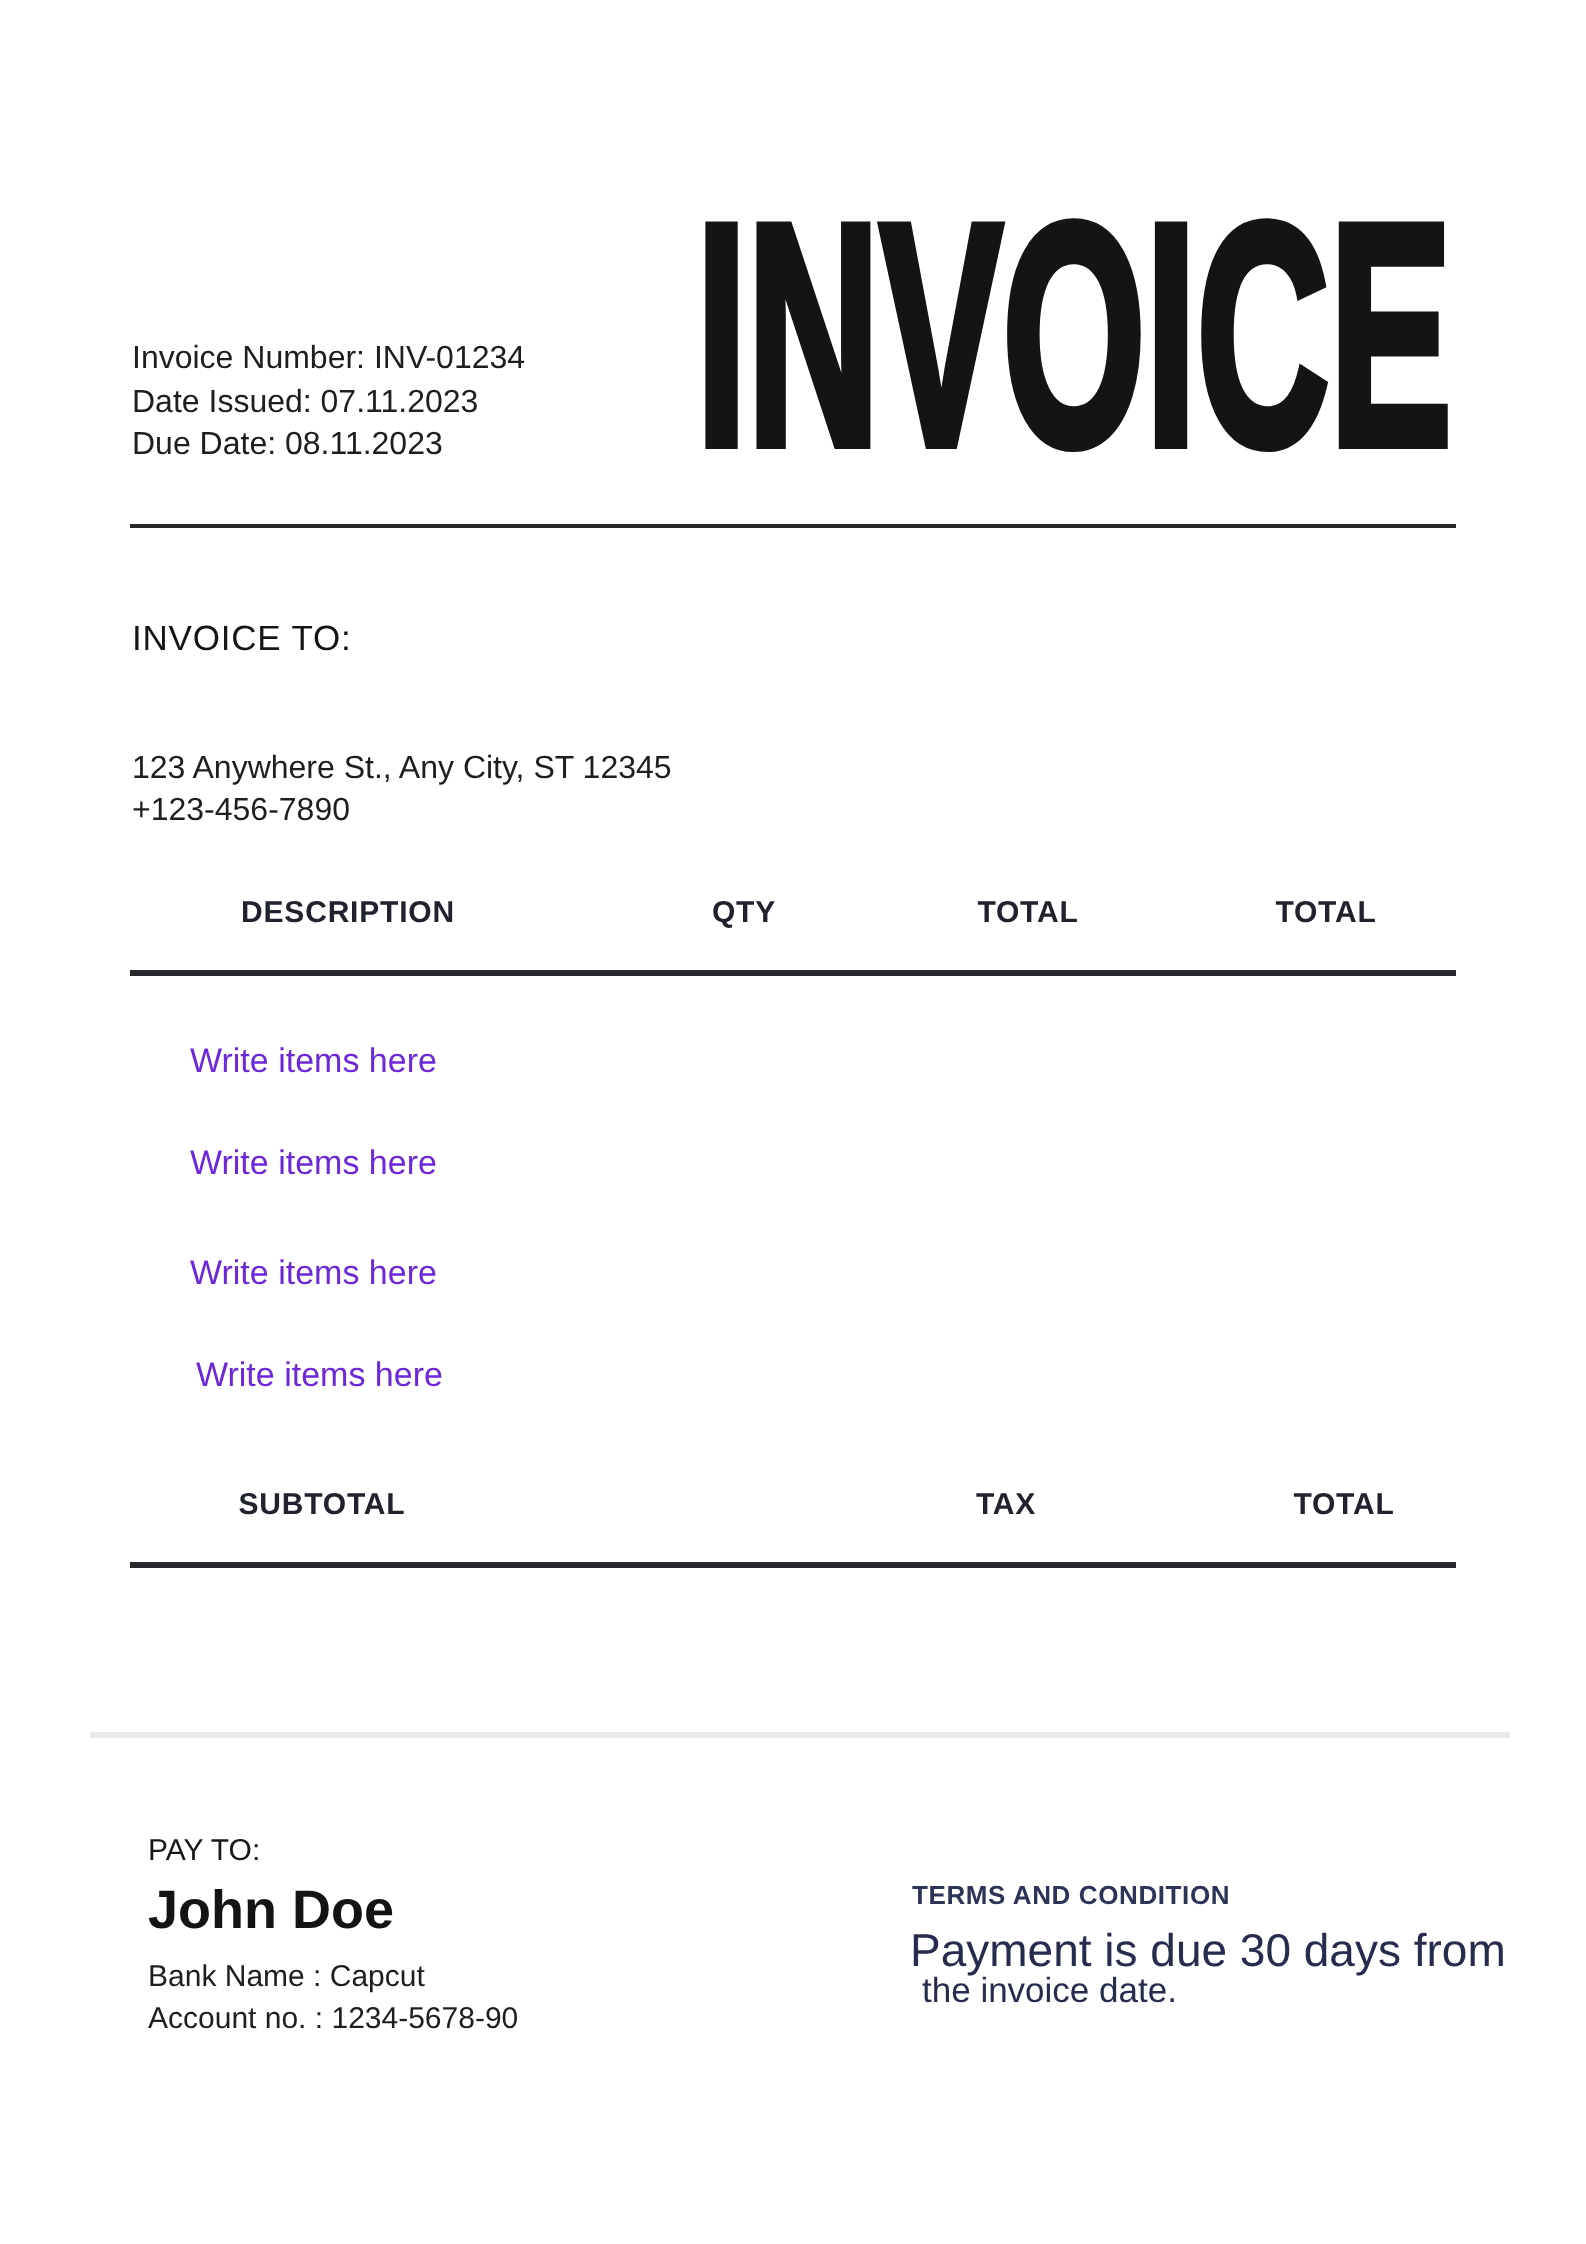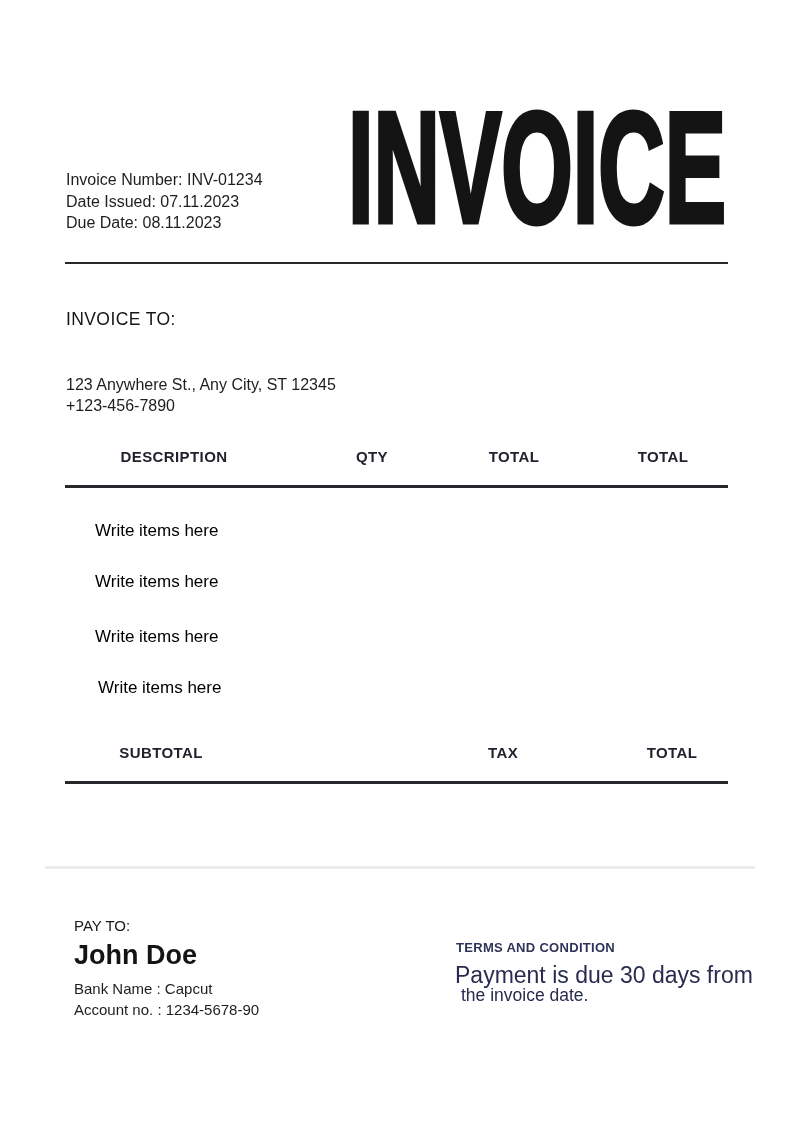--- a/index.html
+++ b/index.html
@@ -28,21 +28,21 @@
   .billto-phone { left:66px; top:397px; font-size:16px; color:#1e1e20; }
 
   
   .col-head { top:448px; font-size:15px; font-weight:bold; letter-spacing:0.4px;
               color:#20222e; transform:translateX(-50%); }
   .col-desc  { left:174px; }
   .col-qty   { left:372px; }
   .col-price { left:514px; }
   .col-total { left:663px; }
 
-  .item { position:absolute; left:95px; font-size:17px; color:#000000; cursor:text; }
+  .item { position:absolute; left:95px; font-size:17px; color:#6d28d9; cursor:text; }
   .item-1 { top:521px; }
   .item-2 { top:572px; }
   .item-3 { top:627px; }
   .item-4 { top:678px; left:98px; }
 
   .sum-label { top:744px; font-size:15px; font-weight:bold; letter-spacing:0.4px;
                color:#20222e; transform:translateX(-50%); }
   .sum-subtotal { left:161px; }
   .sum-tax      { left:503px; }
   .sum-total    { left:672px; }

